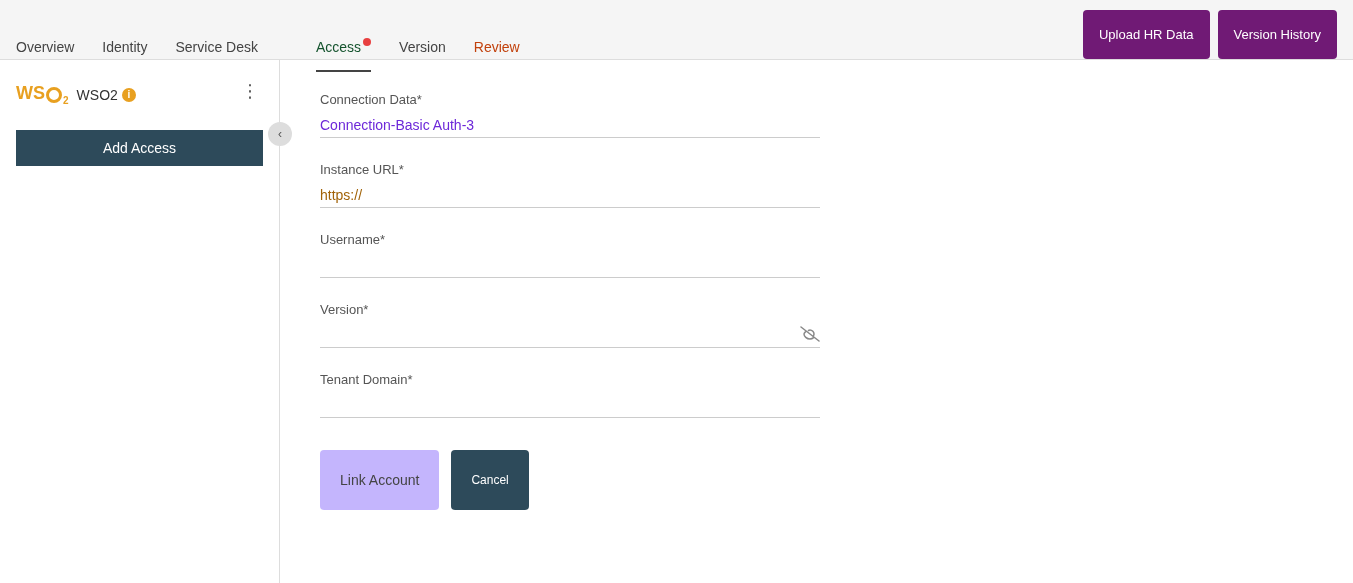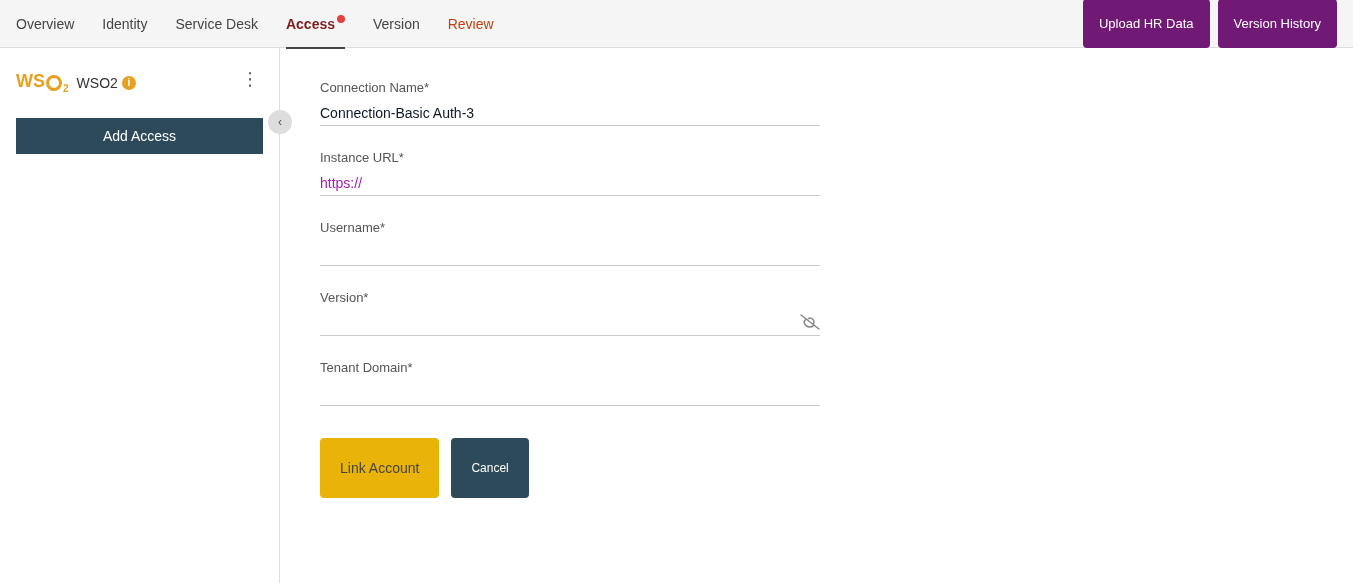--- a/index.html
+++ b/index.html
@@ -1,42 +1,43 @@
 <!DOCTYPE html>
 <html><head>
   <meta charset="utf-8">
   <style>
     * { box-sizing: border-box; margin: 0; padding: 0; }
     body { font-family: Arial, sans-serif; background: #f0f0f0; width: 1353px; height: 583px; overflow: hidden; }
 
     
     .topnav {
       display: flex;
-      align-items: center;
+      align-items: flex-end;
       background: #f5f5f5;
       border-bottom: 1px solid #ddd;
-      height: 48px;
+      height: 60px;
       padding: 0 16px;
     }
     .topnav-items {
       display: flex;
       align-items: center;
       gap: 28px;
       flex: 1;
     }
     .nav-item {
       font-size: 14px;
       color: #444;
       cursor: pointer;
       padding: 4px 0;
       position: relative;
     }
     .nav-item.active {
-      color: #7f1d1d;
-      font-weight: bold;
+      color: #14532d;
+      font-weight: normal;
+      margin-left: 30px;
     }
     .nav-item.active::after {
       content: '';
       position: absolute;
       bottom: -13px;
       left: 0; right: 0;
       height: 2px;
       background: #444;
     }
     .nav-item.disabled { color: #c2410c; cursor: default; }
@@ -188,26 +189,26 @@
       font-size: 13px;
       color: #555;
       margin-bottom: 6px;
     }
     .form-input {
       width: 500px;
       border: none;
       border-bottom: 1px solid #ccc;
       padding: 4px 0;
       font-size: 14px;
-      color: #0f172a;
+      color: #6d28d9;
       background: transparent;
       outline: none;
     }
     .form-input.has-value {
-      color: #a21caf;
+      color: #a16207;
     }
     .input-wrapper {
       position: relative;
       width: 500px;
     }
     .input-wrapper .form-input {
       width: 100%;
       padding-right: 30px;
     }
     .eye-icon {
@@ -220,21 +221,21 @@
       font-size: 16px;
     }
 
     
     .form-actions {
       display: flex;
       gap: 12px;
       margin-top: 32px;
     }
     .btn-secondary {
-      background: #eab308;
+      background: #c4b5fd;
       color: #444;
       border: none;
       border-radius: 4px;
       padding: 22px 20px;
       font-size: 14px;
       cursor: pointer;
     }
     .btn-primary {
       background: #2d4a5a;
       color: #fff;
@@ -286,21 +287,21 @@
   <div style="position:relative;">
     <button class="collapse-btn" style="position:absolute; left:-12px; top:62px; z-index:10;">
       <span>‹</span>
     </button>
   </div>
 
   <div class="content-area">
     <div class="form-panel">
 
       <div class="form-group">
-        <label class="form-label">Connection Name*</label>
+        <label class="form-label">Connection Data*</label>
         <input class="form-input" type="text" value="Connection-Basic Auth-3" style="">
       </div>
 
       <div class="form-group">
         <label class="form-label">Instance URL*</label>
         <input class="form-input has-value" type="text" value="https://" style="">
       </div>
 
       <div class="form-group">
         <label class="form-label">Username*</label>

